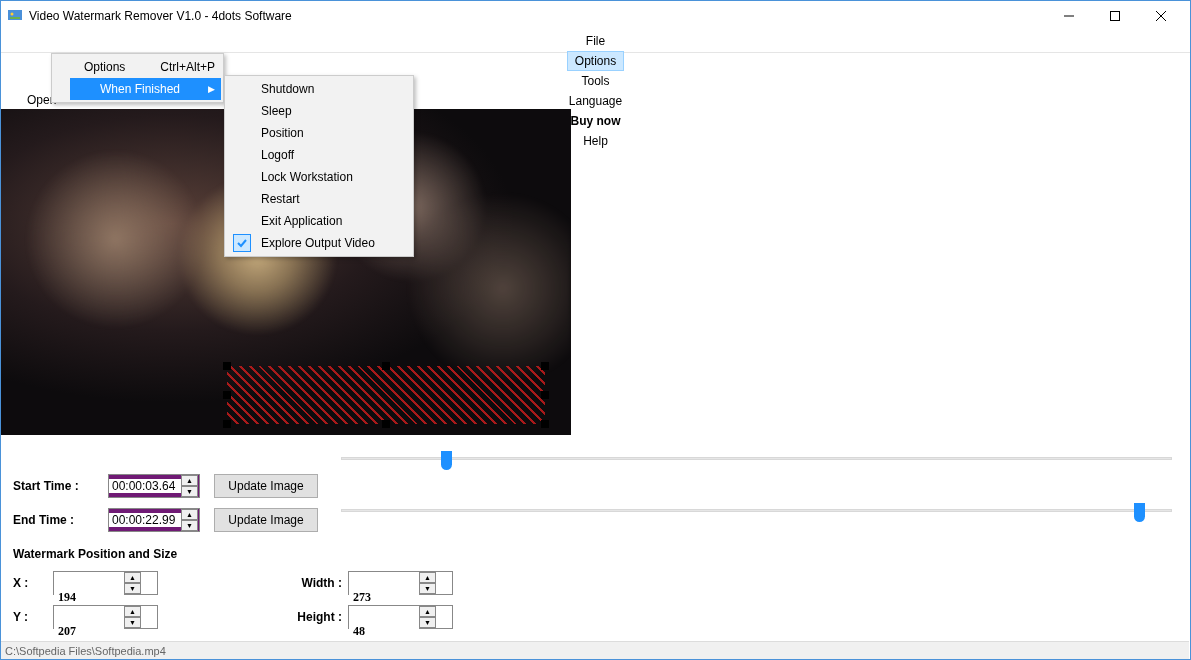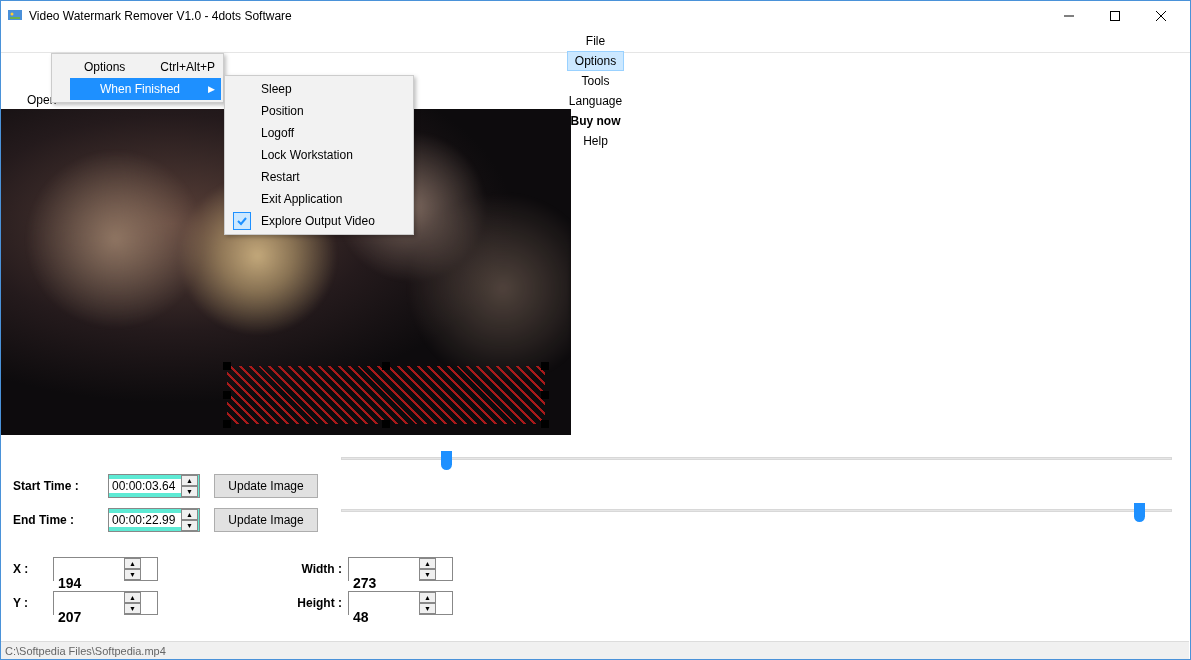--- a/index.html
+++ b/index.html
@@ -55,42 +55,42 @@
   .wm-handle.mr { right:-4px; top:50%; margin-top:-4px; }
   .wm-handle.bl { left:-4px; bottom:-4px; }
   .wm-handle.bm { left:50%; margin-left:-4px; bottom:-4px; }
   .wm-handle.br { right:-4px; bottom:-4px; }
 
   
   .time-row { position:absolute; left:12px; height:26px; display:flex; align-items:center; }
   .time-row.start { top:472px; }
   .time-row.end { top:506px; }
   .time-label { width:95px; font-weight:600; }
-  .time-spin { width:92px; height:24px; border:1px solid #888; display:flex; align-items:center; background:#5eead4; }
+  .time-spin { width:92px; height:24px; border:1px solid #888; display:flex; align-items:center; background:#701a75; }
   .time-spin input { width:72px; border:none; outline:none; font-size:12px; padding:0 3px; font-family:inherit; }
   .spin-btns { width:17px; height:22px; display:flex; flex-direction:column; }
   .spin-btn { flex:1; border:1px solid #888; background:#f0f0f0; font-size:7px; text-align:center; line-height:9px; }
   .update-btn { margin-left:14px; width:104px; height:24px; background:#e1e1e1; border:1px solid #adadad; text-align:center; line-height:22px; cursor:default; }
 
   .slider-track { position:absolute; left:340px; right:18px; height:16px; display:flex; align-items:center; }
   .slider-track.start { top:449px; }
   .slider-track.end { top:501px; }
   .track-bg { flex:1; height:3px; background:#e6e6e6; border:1px solid #d8d8d8; position:relative; }
   .slider-thumb { position:absolute; top:-7px; width:11px; height:19px; background:#1e90ff; border-radius:0 0 6px 6px; }
   .slider-track.start .slider-thumb { left:12%; }
   .slider-track.end .slider-thumb { left:95.5%; }
 
   
   .wm-group { position:absolute; left:12px; top:546px; }
   .wm-group-title { font-weight:600; }
   .wm-fields { margin-top:10px; display:grid; grid-template-columns: 40px 105px 120px 70px 105px; row-gap:10px; align-items:center; }
   .wm-fields .lab { font-weight:600; }
   .wm-fields .lab.right { text-align:right; padding-right:6px; }
   .wm-spin { height:24px; border:1px solid #888; display:flex; align-items:center; background:#fff; }
-  .wm-spin input { width:70px; border:none; outline:none; font-size:14px; padding:0 4px; font-family:Liberation Sans, sans-serif; font-weight:600;margin-top:28px; }
+  .wm-spin input { width:70px; border:none; outline:none; font-size:12px; padding:0 4px; font-family:Liberation Serif, serif; font-weight:600;margin-top:28px; }
 
   
   .statusbar { position:absolute; left:0; right:1px; bottom:0; height:18px; background:#f0f0f0; border-top:1px solid #dcdcdc; font-size:11px; color:#666; padding:0 4px; line-height:18px; }
 </style>
 </head>
 <body>
 
 <div class="titlebar">
   <span class="app-icon">
     <svg viewBox="0 0 16 16">
@@ -139,20 +139,23 @@
     <span class="shortcut">Ctrl+Alt+P</span>
   </div>
   <div class="dd-item highlight">
     <span>When Finished</span>
     <span class="arrow">▶</span>
   </div>
 </div>
 
 <div class="submenu">
   <div class="sm-item">
+      <span>Shutdown</span>
+    </div>
+  <div class="sm-item">
       <span>Sleep</span>
     </div>
   <div class="sm-item">
       <span>Position</span>
     </div>
   <div class="sm-item">
       <span>Logoff</span>
     </div>
   <div class="sm-item">
       <span>Lock Workstation</span>
@@ -214,20 +217,21 @@
   </div>
   <div class="update-btn">Update Image</div>
 </div>
 <div class="slider-track end">
   <div class="track-bg">
     <div class="slider-thumb"></div>
   </div>
 </div>
 
 <div class="wm-group">
+  <div class="wm-group-title">Watermark Position and Size</div>
   <div class="wm-fields">
     <span class="lab">X :</span>
     <div class="wm-spin">
       <input value="194" style="">
       <div class="spin-btns">
           <div class="spin-btn">▲</div>
           <div class="spin-btn">▼</div>
         </div>
     </div>
     <span></span>

